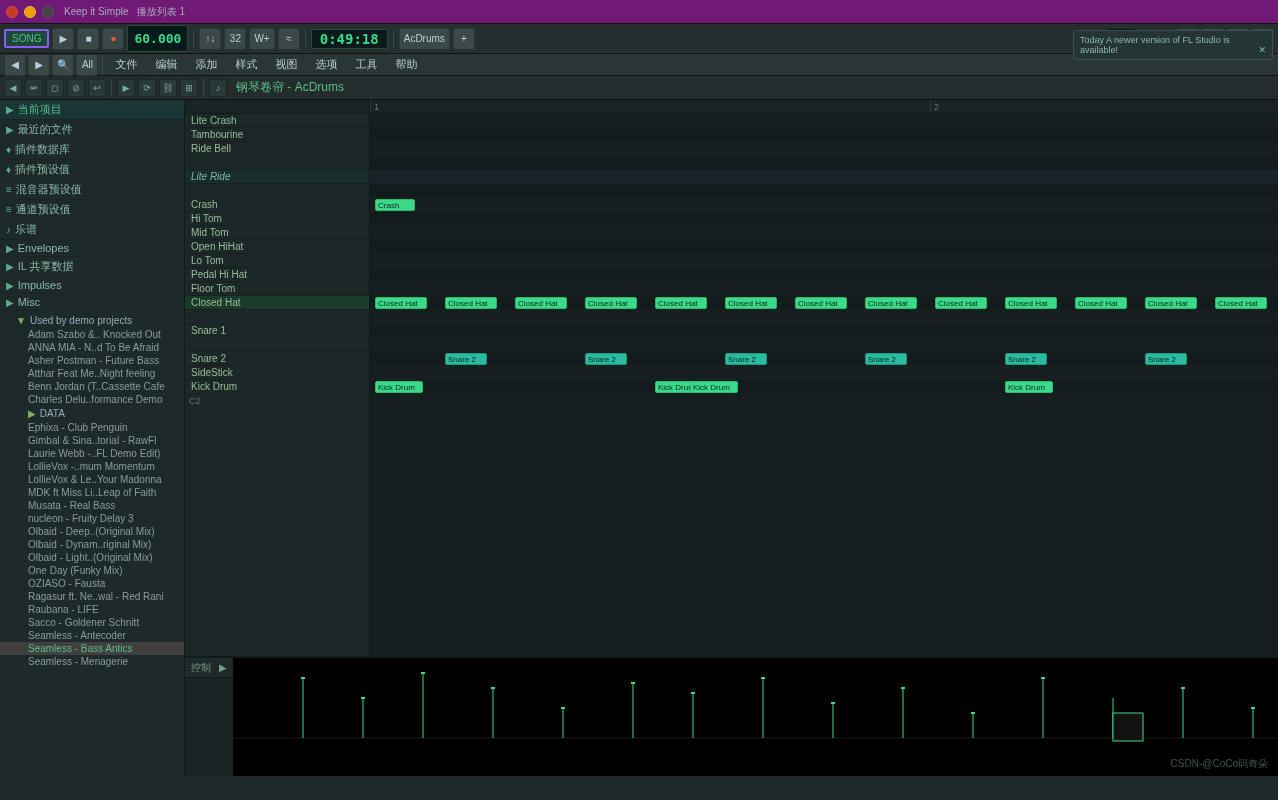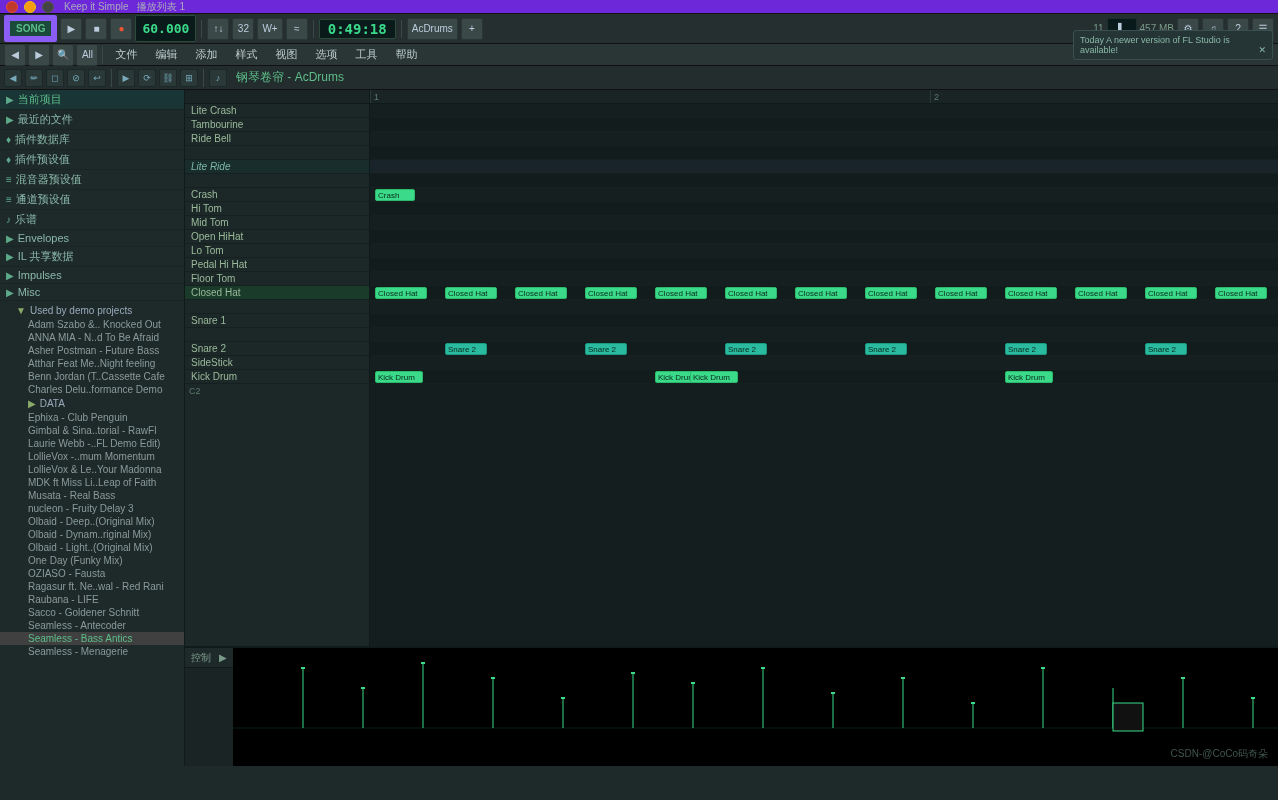--- a/index.html
+++ b/index.html
@@ -8,22 +8,22 @@
       height: 800px;
       overflow: hidden;
       background: #1e2a2a;
       font-family: 'Microsoft YaHei', Arial, sans-serif;
       font-size: 11px;
       color: #c8d8c8;
     }
 
     
     #title-bar {
-      height: 14px;
-      background: #6d28d9;
+      height: 24px;
+      background: #701a75;
       display: flex;
       align-items: center;
       padding: 0 6px;
       border-bottom: 1px solid #111;
       gap: 6px;
     }
     .win-btn {
       width: 12px; height: 12px;
       border-radius: 50%;
       border: 1px solid #555;
@@ -56,24 +56,24 @@
       border-radius: 2px;
       color: #bcd;
       font-size: 10px;
       cursor: pointer;
       display: flex; align-items: center; justify-content: center;
       padding: 0 4px;
     }
     .tb-sep { width: 1px; height: 18px; background: #3a4848; margin: 0 2px; }
     .song-btn {
       background: #1a4a3a;
-      border: 6px solid #8b5cf6;
+      border: 2px solid #8b5cf6;
       color: #5dbe8a;
       font-size: 10px;
-      font-weight: bold;
+      font-weight: normal;
       padding: 2px 6px;
       border-radius: 2px;
       cursor: pointer;
     }
     .bpm-display {
       background: #0a1a1a;
       border: 1px solid #2a4a3a;
       color: #3ada8a;
       font-size: 13px;
       font-weight: bold;

